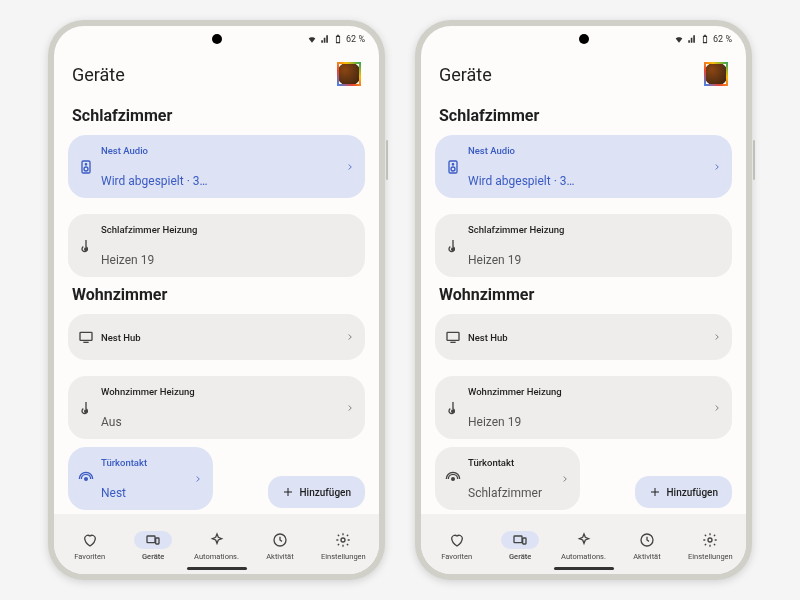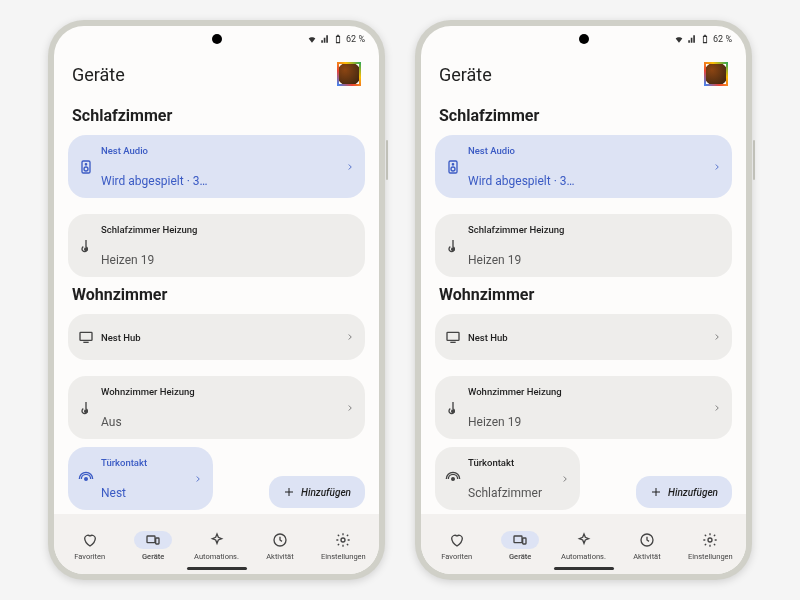--- a/index.html
+++ b/index.html
@@ -111,21 +111,20 @@
     background: #dde3f4;
     border-radius: 14px;
     padding: 10px 14px;
     display: flex;
     align-items: center;
     gap: 6px;
     font-size: 10px;
     font-weight: 500;
     color: #1f1f1f;
     cursor: pointer;
-    font-style: italic;
   }
   .fab svg { width: 12px; height: 12px; }
   
   .bottom-nav {
     height: 60px;
     background: #f3f1ef;
     display: flex;
     justify-content: space-between;
     align-items: center;
     padding: 4px 4px 0;

